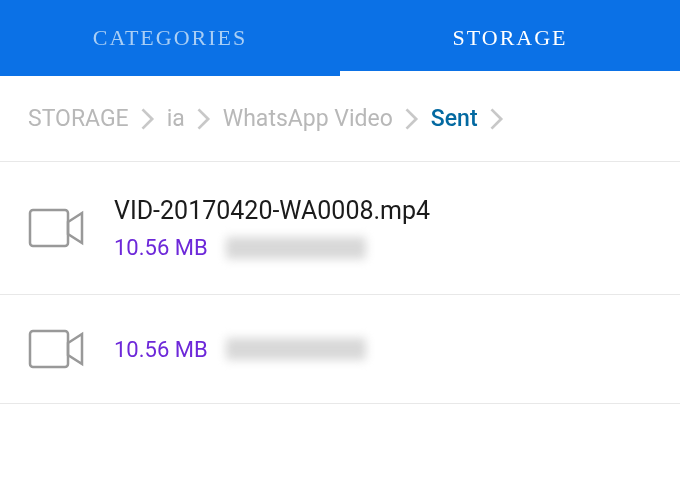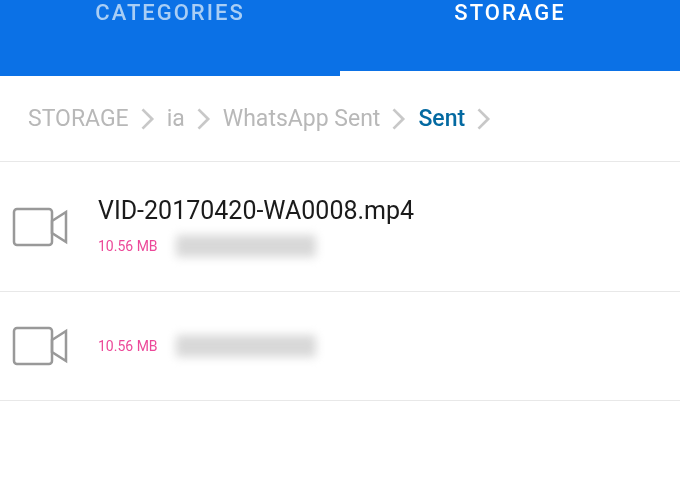--- a/index.html
+++ b/index.html
@@ -15,28 +15,29 @@
       background: #ffffff;
     }
     .tab-bar {
       display: flex;
       background: #0b71e6;
       height: 76px;
     }
     .tab {
       flex: 1;
       display: flex;
-      align-items: flex-start;
+      align-items: center;
       justify-content: center;
       color: #a9cef5;
       font-size: 22px;
       font-weight: 500;
       letter-spacing: 2px;
       cursor: pointer;
       position: relative;
+      font-family: Liberation Serif, serif;
     }
     .tab.active {
       color: #ffffff;
     }
     .tab.active::after {
       content: '';
       position: absolute;
       bottom: 0;
       left: 0;
       right: 0;
@@ -69,21 +70,21 @@
     .chevron svg {
       width: 14px;
       height: 22px;
     }
     .file-list {
       background: #ffffff;
     }
     .file-item {
       display: flex;
       align-items: center;
-      padding: 34px 12px;
+      padding: 34px 28px;
       border-bottom: 1px solid #e8e8e8;
       cursor: pointer;
     }
     .file-icon {
       width: 58px;
       height: 40px;
       margin-right: 28px;
       flex-shrink: 0;
     }
     .file-icon svg {
@@ -101,22 +102,22 @@
       color: #1b1b1b;
       margin-bottom: 10px;
       font-weight: 400;
     }
     .file-meta {
       display: flex;
       align-items: center;
       gap: 18px;
     }
     .file-size {
-      font-size: 14px;
-      color: #ec4899;
+      font-size: 22px;
+      color: #6d28d9;
     }
     .blur-box {
       width: 140px;
       height: 22px;
       background: #d8d8d8;
       border-radius: 2px;
       filter: blur(5px);
     }
   </style>
 </head>
@@ -137,21 +138,21 @@
     <svg viewBox="0 0 10 16">
         <path d="M1 1 L8 8 L1 15" stroke="currentColor" stroke-width="2" fill="none"></path>
       </svg>
   </span>
   <span class="crumb">ia</span>
   <span class="chevron">
     <svg viewBox="0 0 10 16">
         <path d="M1 1 L8 8 L1 15" stroke="currentColor" stroke-width="2" fill="none"></path>
       </svg>
   </span>
-  <span class="crumb">WhatsApp Sent</span>
+  <span class="crumb">WhatsApp Video</span>
   <span class="chevron">
     <svg viewBox="0 0 10 16">
         <path d="M1 1 L8 8 L1 15" stroke="currentColor" stroke-width="2" fill="none"></path>
       </svg>
   </span>
   <span class="crumb current">Sent</span>
   <span class="chevron">
     <svg viewBox="0 0 10 16">
         <path d="M1 1 L8 8 L1 15" stroke="currentColor" stroke-width="2" fill="none"></path>
       </svg>

